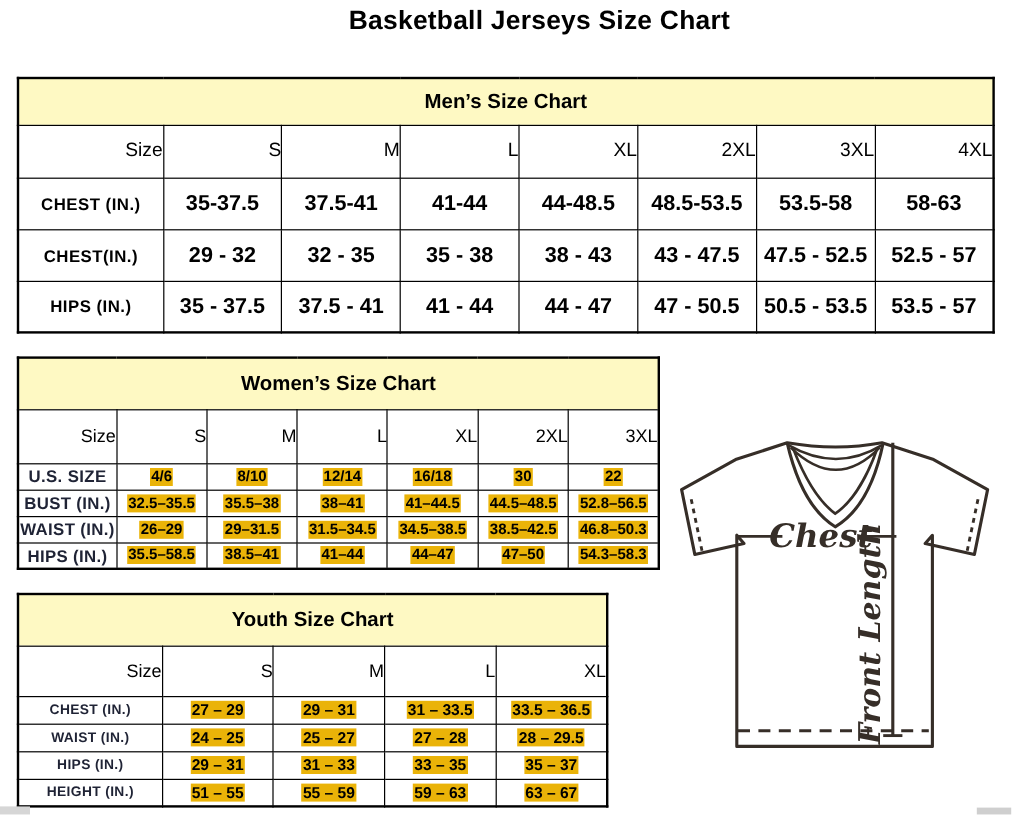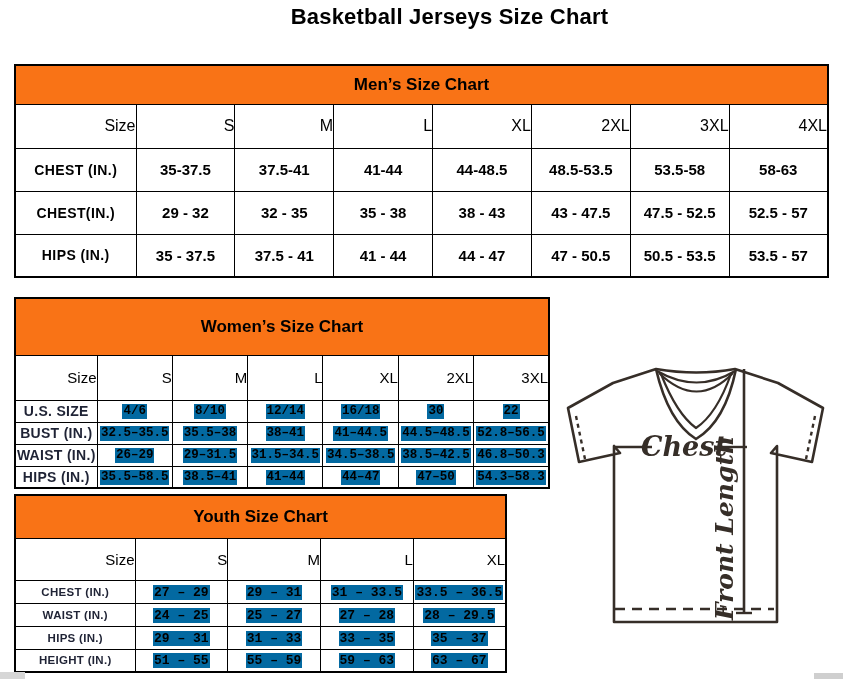--- a/index.html
+++ b/index.html
@@ -8,49 +8,49 @@
   .page-title{position:absolute;top:4px;left:0;width:100%;margin:0;text-align:center;
         font-size:22px;font-weight:bold;color:#000;letter-spacing:.2px;padding-left:28px;}
   .tbl{position:absolute;}
   .tbl-mens{left:14px;top:64px;width:815px;}
   .tbl-womens{left:14px;top:297px;width:536px;}
   .tbl-youth{left:14px;top:494px;width:493px;}
   table.sizes{border-collapse:collapse;table-layout:fixed;width:100%;
         border:2px solid #000;}
   table.sizes th,table.sizes td{border:1px solid #000;text-align:center;vertical-align:middle;
         padding:0;color:#000;}
-  th.title-cell{background:#f97316;font-size:17px;font-weight:bold;border-bottom:1px solid #000;}
+  th.title-cell{background:#fef9c3;font-size:17px;font-weight:bold;border-bottom:1px solid #000;}
   tr.colhead th{font-weight:normal;text-align:right;}
   th.rowlabel{font-weight:bold;white-space:nowrap;}
   
   .tbl-mens col:first-child{width:121px;}
   .tbl-mens tr.title{height:39px;}
   .tbl-mens tr.colhead{height:44px;}
   .tbl-mens tr.datarow{height:43px;}
   .tbl-mens tr.colhead th{font-size:16px;}
   .tbl-mens th.rowlabel{font-size:14px;letter-spacing:.4px;}
-  .tbl-mens td{font-size:15px;font-weight:bold;}
+  .tbl-mens td{font-size:18px;font-weight:bold;}
   
   .tbl-womens col:first-child{width:82px;}
-  .tbl-womens tr.title{height:57px;}
+  .tbl-womens tr.title{height:43px;}
   .tbl-womens tr.colhead{height:45px;}
   .tbl-womens tr.datarow{height:22px;}
   .tbl-womens tr.colhead th{font-size:15px;}
   .tbl-womens th.rowlabel{font-size:14px;color:#1f2335;letter-spacing:.3px;}
   .tbl-womens td{font-size:12.5px;font-weight:bold;color:#1f2335;}
   
   .tbl-youth col:first-child{width:120px;}
   .tbl-youth tr.title{height:43px;}
   .tbl-youth tr.colhead{height:42px;}
   .tbl-youth tr.datarow{height:23px;}
   .tbl-youth tr.colhead th{font-size:15px;}
   .tbl-youth th.rowlabel{font-size:11.5px;color:#1f2335;letter-spacing:.3px;}
   .tbl-youth td{font-size:13px;font-weight:bold;color:#1f2335;}
   
-  .tbl-womens .val,.tbl-youth .val{background:#0369a1;padding:0 1px;display:inline-block;line-height:15px;font-family:Liberation Mono, monospace;}
+  .tbl-womens .val,.tbl-youth .val{background:#eab308;padding:0 1px;display:inline-block;line-height:15px;}
   .tbl-mens .val{background:none;}
   td,th{font-family:"Liberation Sans",sans-serif;}
   
   .jersey{position:absolute;left:556px;top:360px;width:284px;height:298px;}
   .jersey svg{display:block;}
   .jersey text{font-family:"DejaVu Serif","Liberation Serif",serif;font-style:italic;
         font-weight:bold;fill:#362e28;}
   
   .artifact{position:absolute;background:#d6d6d6;}
   .artifact-left{left:0;top:672px;width:25px;height:7px;}

